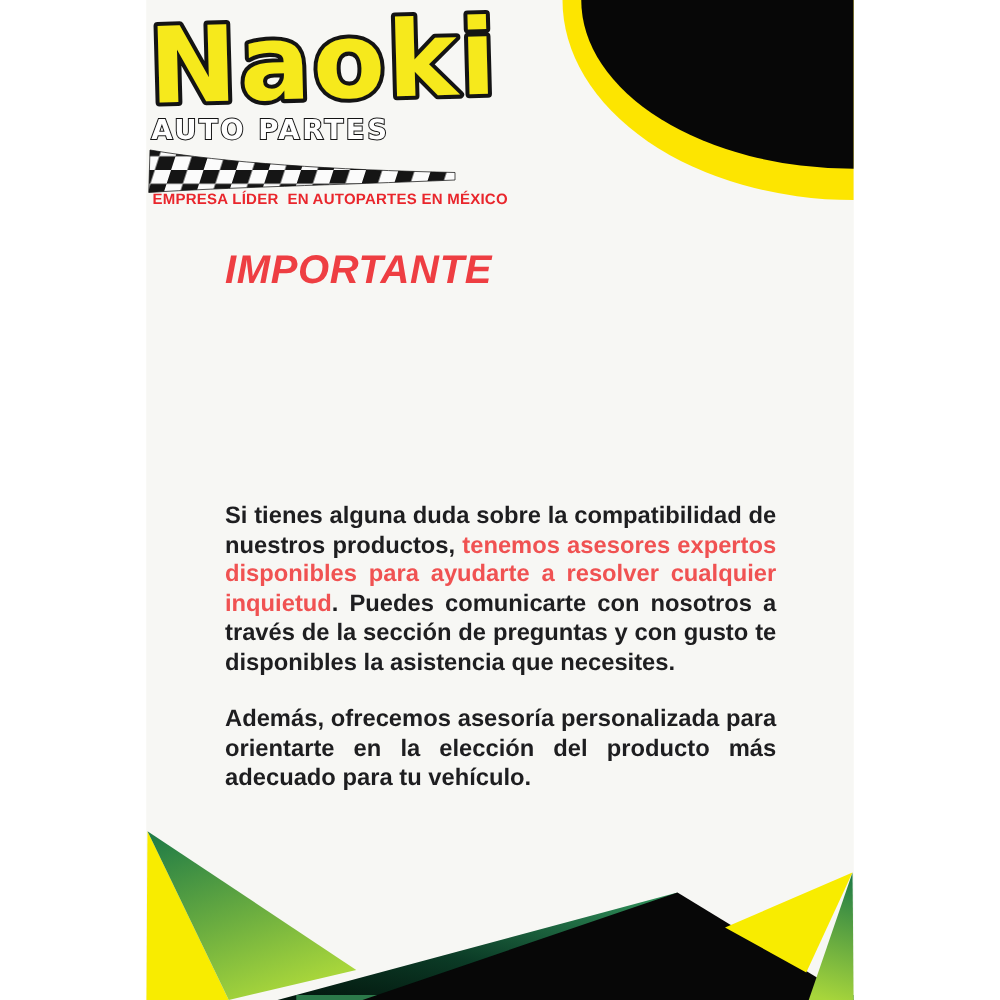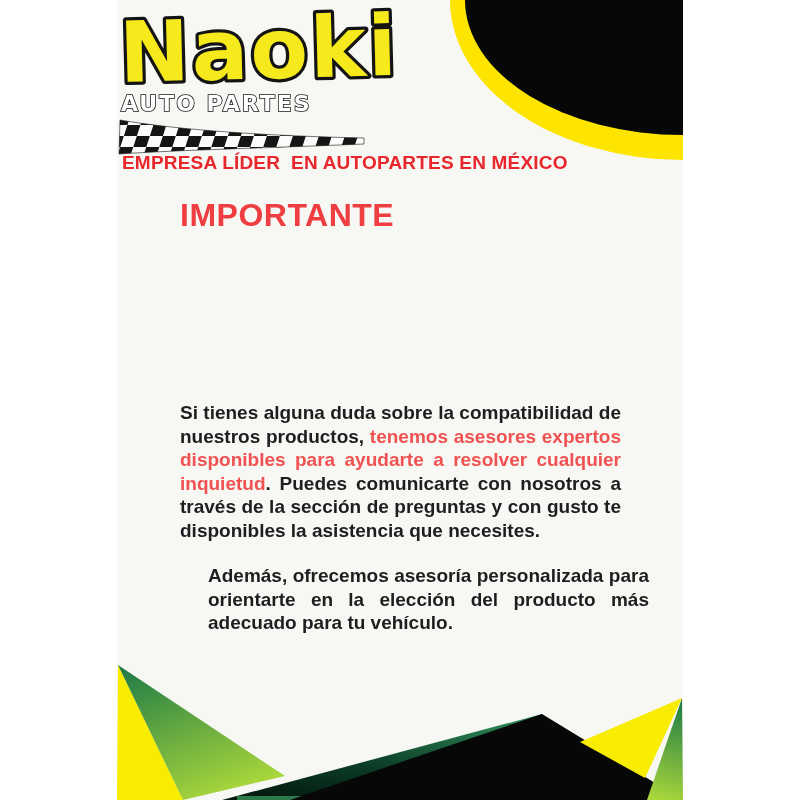--- a/index.html
+++ b/index.html
@@ -9,37 +9,38 @@
   }
   .card{
     position:absolute;left:117px;top:0;width:566px;height:800px;
     background:#f7f7f4;
   }
   .corner-tr{position:absolute;top:0;right:0;width:253px;height:165px;display:block;}
   .logo-svg{position:absolute;top:0;left:0;width:320px;height:120px;display:block;}
   .flag-svg{position:absolute;top:114px;left:1px;width:250px;height:42px;display:block;}
   .tagline{
     position:absolute;left:5px;top:152px;
-    font-size:19px;font-weight:bold;letter-spacing:.2px;
+    font-size:12px;font-weight:bold;letter-spacing:.2px;
     color:var(--tagline_red,#e9262c);white-space:pre;
   }
   .heading{
     position:absolute;left:63px;top:197px;margin:0;
     font-size:32px;font-weight:bold;letter-spacing:.5px;
     color:var(--accent_red,#ee3e42);
+    font-style:italic;
   }
   .para{
     position:absolute;left:63px;width:441px;margin:0;
     font-size:19px;line-height:23.6px;font-weight:bold;
     color:var(--body_text,#1e1e20);
     text-align:justify;
   }
   .p1{top:252px;}
   .p2{top:401px;}
-  .p3{top:564px;margin-left:28px;}
+  .p3{top:564px;}
   .hl{color:var(--highlight_red,#f05252);}
   .bottom-decor{position:absolute;left:0;bottom:0;width:566px;height:175px;display:block;}
 </style>
 </head>
 <body>
 
 <div class="stage">
   <div class="card">
 
     <svg class="corner-tr" viewBox="0 0 253 165" aria-hidden="true">

